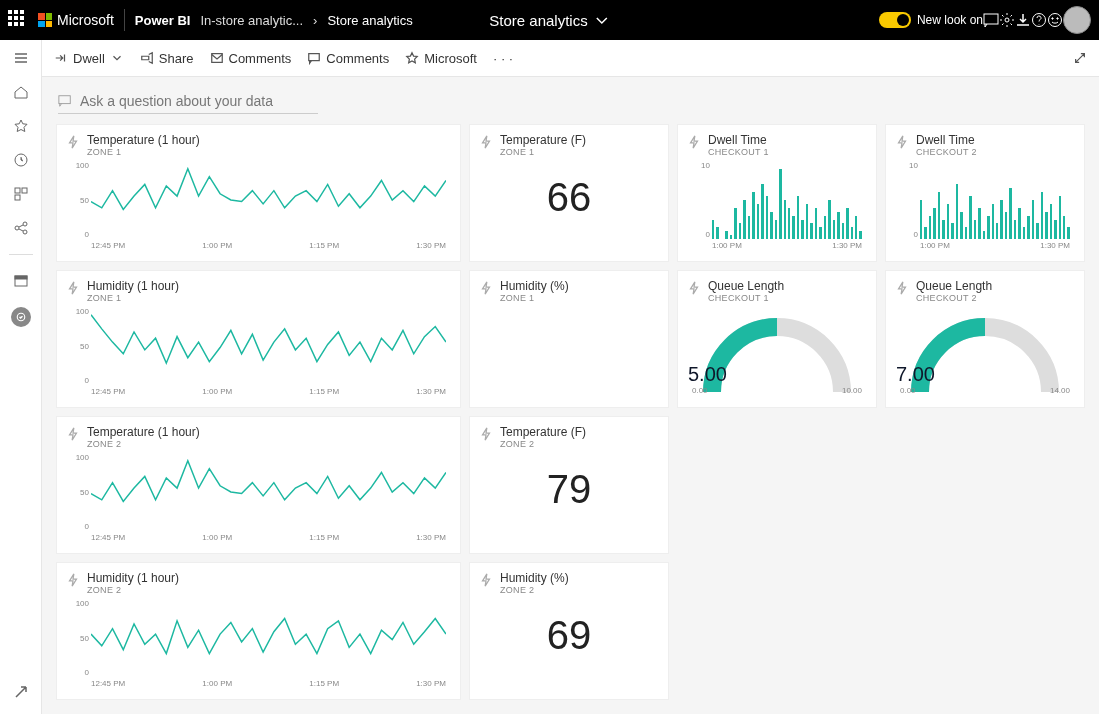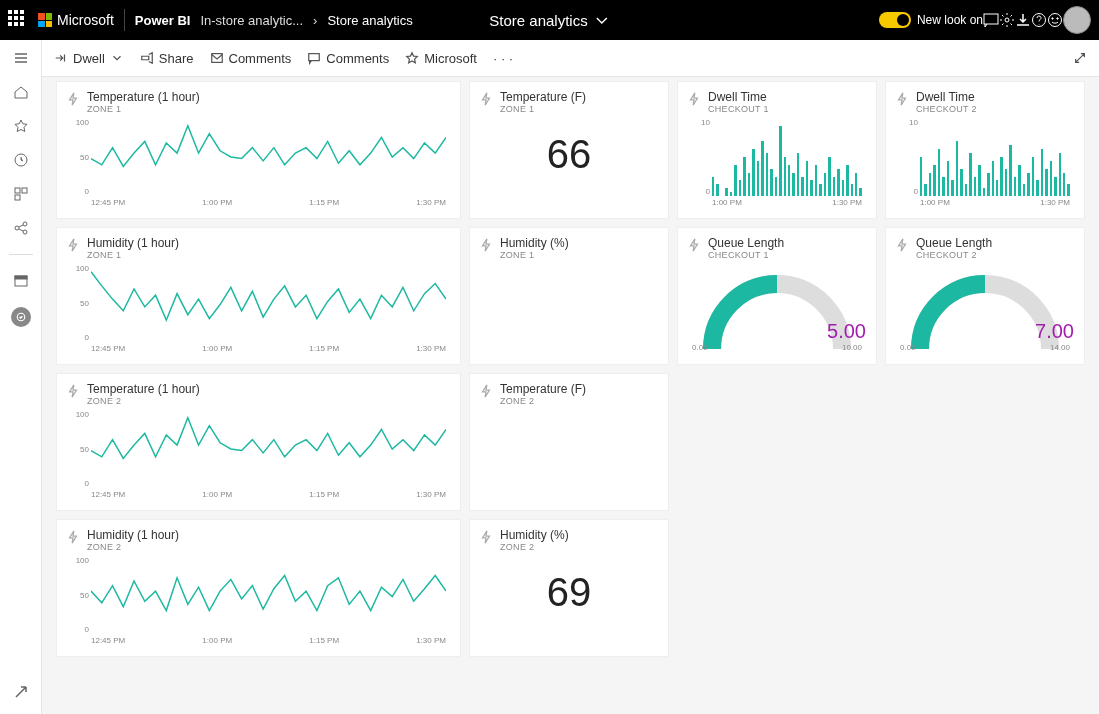--- a/index.html
+++ b/index.html
@@ -38,21 +38,21 @@
   .card-title{font-size:12px;color:#333}
   .card-sub{font-size:9px;color:#888;letter-spacing:0.3px}
   .card-body{flex:1;position:relative;margin-top:4px}
   .bignum{font-size:40px;font-weight:200;color:#222;text-align:center;margin-top:18px}
   .axis-y{position:absolute;left:0;top:0;bottom:14px;width:22px;font-size:8px;color:#888;display:flex;flex-direction:column;justify-content:space-between;align-items:flex-end;padding-right:3px}
   .axis-x{position:absolute;left:24px;right:4px;bottom:0;height:12px;font-size:8px;color:#888;display:flex;justify-content:space-between}
   .plot{position:absolute;left:24px;right:4px;top:0;bottom:14px}
   .bars .plot{display:flex;align-items:flex-end;gap:2px}
   .bars .bar{flex:1;background:#1db8a1}
   .gauge-wrap{position:relative;height:100%}
-  .gauge-val{position:absolute;left:0;right:0;top:56px;text-align:right;font-size:20px;color:#a21caf}
+  .gauge-val{position:absolute;left:0;right:0;top:56px;text-align:left;font-size:20px;color:#0f172a}
   .gauge-min,.gauge-max{position:absolute;bottom:4px;font-size:8px;color:#888}
   .gauge-min{left:4px}.gauge-max{right:4px}
   svg.gauge{position:absolute;left:50%;transform:translateX(-50%);top:10px}
   .line-svg{width:100%;height:100%}
   .line-svg polyline{fill:none;stroke:#1db8a1;stroke-width:1.5}
 </style>
 </head>
 <body>
 
 <div class="topbar">
@@ -196,20 +196,29 @@
             <path d="M8 2l1.8 3.8 4.2.5-3 3 .8 4.2L8 11.5 4.2 13.5 5 9.3l-3-3 4.2-.5z"></path>
           </svg>
           <span>Microsoft</span>
         </div>
       <div class="itm">· · ·</div>
       <svg class="expand" viewBox="0 0 16 16">
           <path d="M3 13L13 3M9 3h4v4M7 13H3V9" fill="none" stroke="#555"></path>
         </svg>
     </div>
 
+    <div class="qna">
+      <div class="qna-inner">
+        <svg width="14" height="14" viewBox="0 0 16 16">
+            <rect x="1" y="2" width="13" height="9" fill="none" stroke="#999"></rect>
+            <path d="M4 11l-2 3v-3" fill="none" stroke="#999"></path>
+          </svg>
+        <span>Ask a question about your data</span>
+      </div>
+    </div>
 
     <div class="grid">
 
       <div class="card">
         <div class="card-hdr">
             <svg class="bolt" viewBox="0 0 12 16">
               <path d="M7 1L2 9h4l-1 6 5-8H6z"></path>
             </svg>
             <div>
               <div class="card-title">Temperature (1 hour)</div>
@@ -469,20 +478,21 @@
       <div class="card">
         <div class="card-hdr">
             <svg class="bolt" viewBox="0 0 12 16">
               <path d="M7 1L2 9h4l-1 6 5-8H6z"></path>
             </svg>
             <div>
               <div class="card-title">Temperature (F)</div>
               <div class="card-sub">ZONE 2</div>
             </div>
           </div>
+        <div class="bignum">79</div>
       </div>
       <div></div>
         <div></div>
 
       <div class="card">
         <div class="card-hdr">
             <svg class="bolt" viewBox="0 0 12 16">
               <path d="M7 1L2 9h4l-1 6 5-8H6z"></path>
             </svg>
             <div>

